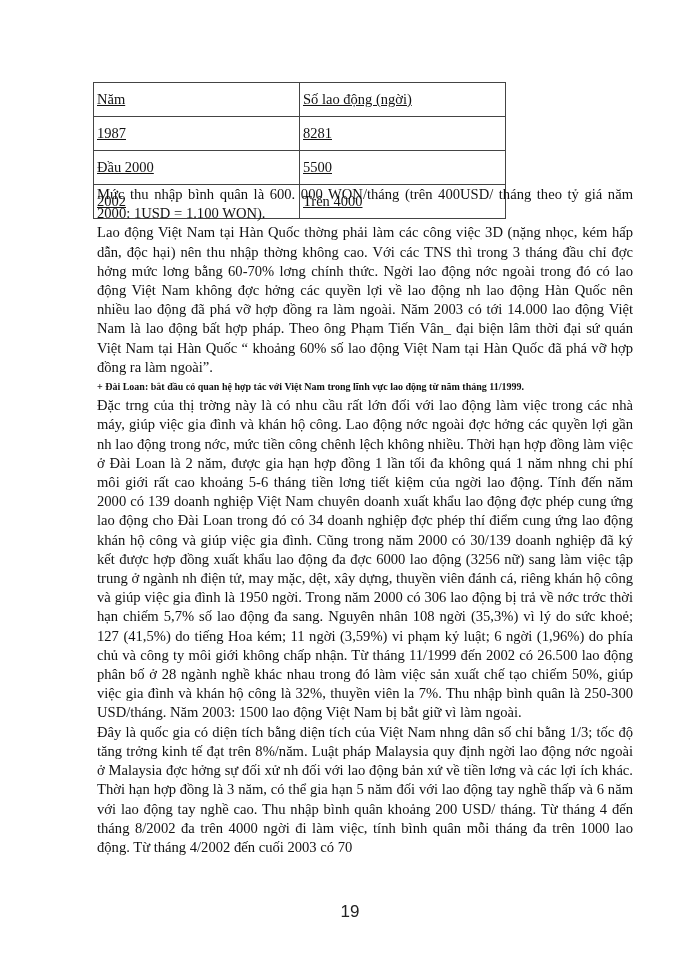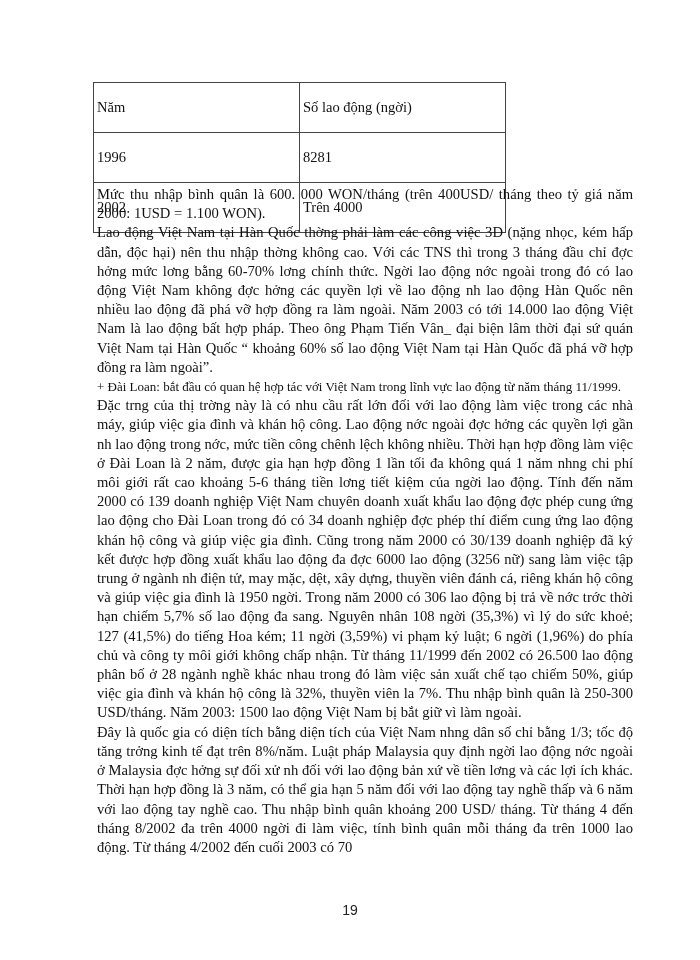--- a/index.html
+++ b/index.html
@@ -1,41 +1,45 @@
 <!DOCTYPE html>
 <html><head>
 <meta charset="utf-8">
 <style>
   html, body { margin:0; padding:0; background:#ffffff; }
   body { width:700px; height:960px; position:relative; overflow:hidden;
          font-family:"Liberation Serif","DejaVu Serif",serif; color:#111; }
   table.stats { position:absolute; left:93px; top:82px; border-collapse:collapse;
                 width:413px; font-size:14.5px; }
-  table.stats td { border:1px solid #444; padding:16px 3px; height:17px; line-height:17px;
-                   vertical-align:middle; }
+  table.stats td { border:1px solid #444; padding:8px 3px; height:17px; line-height:17px;
+                   vertical-align:middle;text-decoration:underline; }
   table.stats td.c1 { width:199px; }
   .body-text { position:absolute; left:97px; top:185px; width:536px;
                font-size:14.6px; line-height:19.2px; text-align:justify; }
   .body-text p { margin:0; }
-  .body-text p.head { font-weight:normal; font-size:13px; }
+  .body-text p.head { font-weight:bold; font-size:10px; }
   .page-number { position:absolute; left:0; width:700px; top:902px; text-align:center;
-                 font-size:14px; font-family:"Liberation Sans","DejaVu Sans",sans-serif; color:#222; }
+                 font-size:17px; font-family:"Liberation Sans","DejaVu Sans",sans-serif; color:#222; }
 </style>
 </head>
 <body>
 
 <table class="stats">
   <tbody>
       <tr>
     <td class="c1">Năm</td>
     <td>Số lao động (ngời)</td>
   </tr>
   <tr>
-    <td class="c1">1996</td>
+    <td class="c1">1987</td>
     <td>8281</td>
+  </tr>
+  <tr>
+    <td class="c1">Đầu 2000</td>
+    <td>5500</td>
   </tr>
   <tr>
     <td class="c1">2002</td>
     <td>Trên 4000</td>
   </tr>
 </tbody>
   </table>
 
 <div class="body-text">
   <p>Mức thu nhập bình quân là 600. 000 WON/tháng (trên 400USD/ tháng theo tỷ giá năm 2000: 1USD = 1.100 WON).</p>

